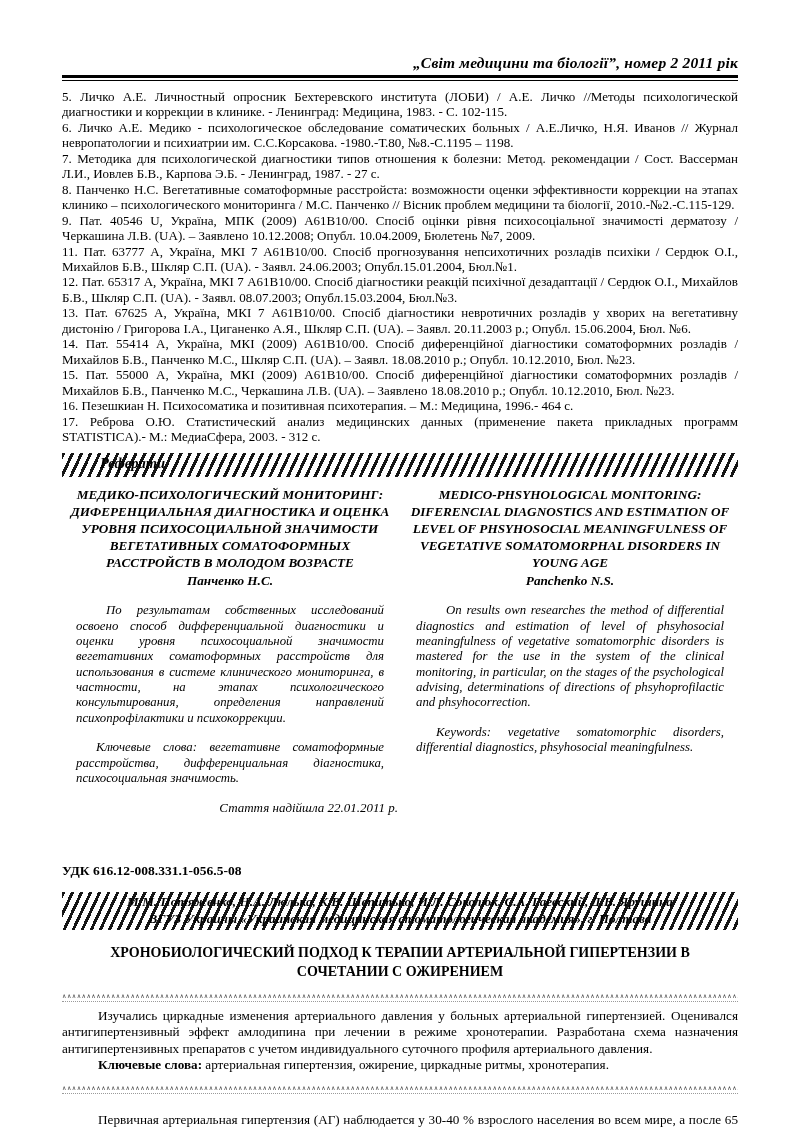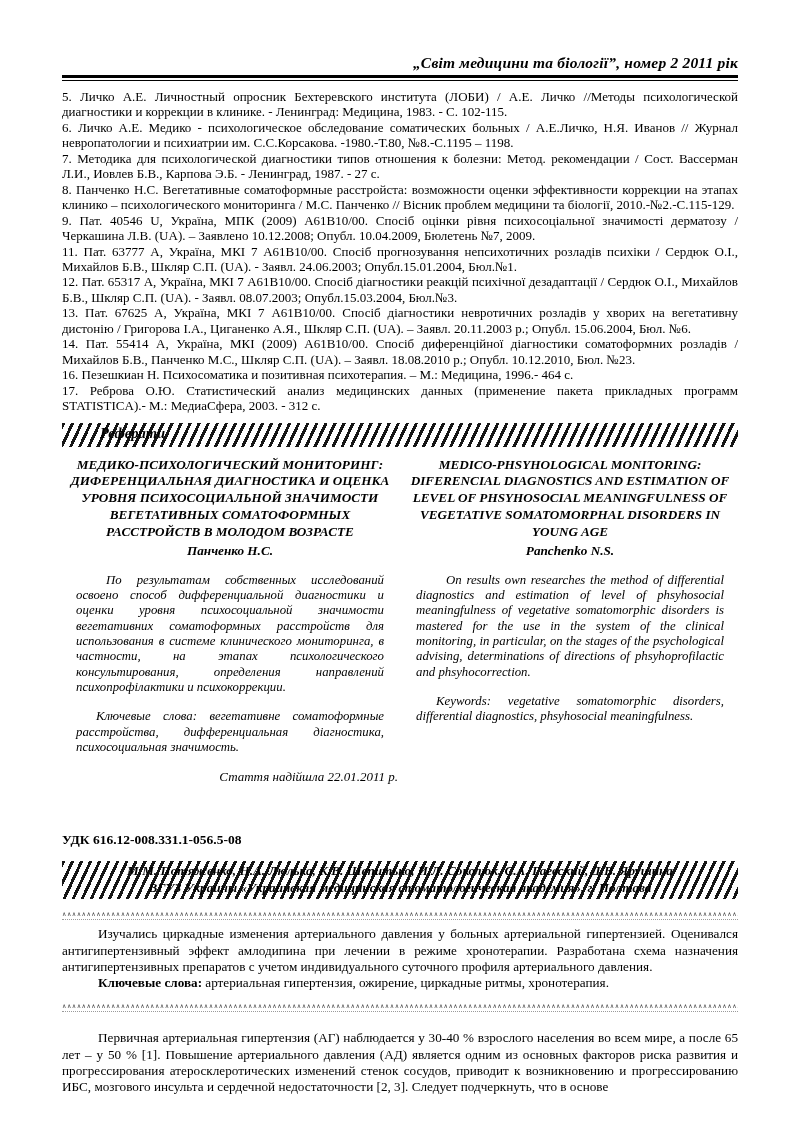--- a/index.html
+++ b/index.html
@@ -70,20 +70,21 @@
   <div class="refs">
     <p>5. Личко А.Е. Личностный опросник Бехтеревского института (ЛОБИ) / А.Е. Личко //Методы психологической диагностики и коррекции в клинике. - Ленинград: Медицина, 1983. - С. 102-115.</p>
     <p>6. Личко А.Е. Медико - психологическое обследование соматических больных / А.Е.Личко, Н.Я. Иванов // Журнал невропатологии и психиатрии им. С.С.Корсакова. -1980.-Т.80, №8.-С.1195 – 1198.</p>
     <p>7. Методика для психологической диагностики типов отношения к болезни: Метод. рекомендации / Сост. Вассерман Л.И., Иовлев Б.В., Карпова Э.Б. - Ленинград, 1987. - 27 с.</p>
     <p>8. Панченко Н.С. Вегетативные соматоформные расстройста: возможности оценки эффективности коррекции на этапах клинико – психологического  мониторинга / М.С. Панченко // Вісник проблем медицини та біології, 2010.-№2.-С.115-129.</p>
     <p>9. Пат. 40546 U, Україна, МПК (2009) А61В10/00. Спосіб оцінки рівня психосоціальної значимості дерматозу / Черкашина Л.В. (UA). – Заявлено 10.12.2008; Опубл. 10.04.2009, Бюлетень №7, 2009.</p>
     <p>11. Пат. 63777 А, Україна, МКІ 7 А61В10/00. Спосіб прогнозування непсихотичних розладів психіки / Сердюк О.І., Михайлов Б.В., Шкляр С.П. (UA). -  Заявл. 24.06.2003; Опубл.15.01.2004, Бюл.№1.</p>
     <p>12. Пат. 65317 А, Україна, МКІ 7 А61В10/00. Спосіб діагностики реакцій психічної дезадаптації / Сердюк О.І., Михайлов Б.В., Шкляр С.П. (UA). - Заявл. 08.07.2003; Опубл.15.03.2004, Бюл.№3.</p>
     <p>13. Пат. 67625 А, Україна, МКІ 7 А61В10/00. Спосіб діагностики невротичних розладів у хворих на вегетативну дистонію / Григорова І.А., Циганенко А.Я., Шкляр С.П. (UA). – Заявл. 20.11.2003 р.; Опубл. 15.06.2004, Бюл. №6.</p>
     <p>14. Пат. 55414 А, Україна, МКІ (2009) А61В10/00. Спосіб диференційної діагностики соматоформних розладів / Михайлов Б.В., Панченко М.С., Шкляр С.П. (UA). – Заявл. 18.08.2010 р.; Опубл. 10.12.2010, Бюл. №23.</p>
+    <p>15. Пат. 55000 А, Україна, МКІ (2009) А61В10/00. Спосіб диференційної діагностики соматоформних розладів / Михайлов Б.В., Панченко М.С., Черкашина Л.В. (UA). – Заявлено 18.08.2010 р.; Опубл. 10.12.2010, Бюл. №23.</p>
     <p>16. Пезешкиан Н. Психосоматика и позитивная психотерапия. – М.: Медицина, 1996.- 464 с.</p>
     <p>17. Реброва О.Ю. Статистический анализ медицинских данных (применение пакета прикладных программ STATISTICA).- М.: МедиаСфера, 2003. - 312 с.</p>
   </div>
 
   <div class="referaty-banner hatch">
     <span class="referaty-label">Реферати</span>
   </div>
 
   <div class="columns">
     <div class="col">
@@ -101,20 +102,21 @@
     </div>
   </div>
 
   <div class="udc">УДК 616.12-008.331.1-056.5-08</div>
 
   <div class="authors-banner hatch">
     <div class="banner-line l1">М.М. Потяженко, Н.А. Люлька, К.В. Шепитько, И.Л. Соколюк, С.А. Гаевский, Д.В. Ярушина</div>
     <div class="banner-line l2">ВГУЗ Украины «Украинская медицинская стоматологическая академия», г. Полтава</div>
   </div>
 
+  <div class="article-title">ХРОНОБИОЛОГИЧЕСКИЙ ПОДХОД К ТЕРАПИИ АРТЕРИАЛЬНОЙ ГИПЕРТЕНЗИИ В СОЧЕТАНИИ С ОЖИРЕНИЕМ</div>
 
   <div class="zigzag">∧∧∧∧∧∧∧∧∧∧∧∧∧∧∧∧∧∧∧∧∧∧∧∧∧∧∧∧∧∧∧∧∧∧∧∧∧∧∧∧∧∧∧∧∧∧∧∧∧∧∧∧∧∧∧∧∧∧∧∧∧∧∧∧∧∧∧∧∧∧∧∧∧∧∧∧∧∧∧∧∧∧∧∧∧∧∧∧∧∧∧∧∧∧∧∧∧∧∧∧∧∧∧∧∧∧∧∧∧∧∧∧∧∧∧∧∧∧∧∧∧∧∧∧∧∧∧∧∧∧∧∧∧∧∧∧∧∧∧∧∧∧∧∧∧∧∧∧∧∧∧∧∧∧∧∧∧∧∧∧∧∧∧∧∧∧∧∧∧∧∧∧∧∧∧∧∧∧∧∧∧∧∧∧∧∧∧∧∧∧∧∧∧∧∧∧∧∧∧∧∧∧∧∧∧∧∧∧∧∧∧∧∧∧∧∧∧∧∧∧∧∧∧∧∧∧∧∧∧∧∧∧∧∧∧∧∧∧∧∧∧∧∧∧∧∧∧∧∧∧∧∧∧∧∧∧∧∧∧∧∧∧∧∧∧∧∧∧∧∧∧∧∧∧∧∧∧∧∧∧∧∧∧∧∧∧∧∧∧∧∧∧∧∧∧∧∧∧∧∧∧∧∧∧∧∧∧∧∧∧∧∧∧∧∧∧∧∧∧∧</div>
 
   <p class="article-abstract">Изучались циркадные изменения артериального давления у больных артериальной гипертензией. Оценивался антигипертензивный эффект амлодипина при лечении в режиме хронотерапии. Разработана схема назначения антигипертензивных препаратов с учетом индивидуального суточного профиля артериального давления.</p>
   <p class="article-keywords"><span class="kw-label">Ключевые слова:</span><span> артериальная гипертензия, ожирение, циркадные ритмы, хронотерапия.</span></p>
 
   <div class="zigzag">∧∧∧∧∧∧∧∧∧∧∧∧∧∧∧∧∧∧∧∧∧∧∧∧∧∧∧∧∧∧∧∧∧∧∧∧∧∧∧∧∧∧∧∧∧∧∧∧∧∧∧∧∧∧∧∧∧∧∧∧∧∧∧∧∧∧∧∧∧∧∧∧∧∧∧∧∧∧∧∧∧∧∧∧∧∧∧∧∧∧∧∧∧∧∧∧∧∧∧∧∧∧∧∧∧∧∧∧∧∧∧∧∧∧∧∧∧∧∧∧∧∧∧∧∧∧∧∧∧∧∧∧∧∧∧∧∧∧∧∧∧∧∧∧∧∧∧∧∧∧∧∧∧∧∧∧∧∧∧∧∧∧∧∧∧∧∧∧∧∧∧∧∧∧∧∧∧∧∧∧∧∧∧∧∧∧∧∧∧∧∧∧∧∧∧∧∧∧∧∧∧∧∧∧∧∧∧∧∧∧∧∧∧∧∧∧∧∧∧∧∧∧∧∧∧∧∧∧∧∧∧∧∧∧∧∧∧∧∧∧∧∧∧∧∧∧∧∧∧∧∧∧∧∧∧∧∧∧∧∧∧∧∧∧∧∧∧∧∧∧∧∧∧∧∧∧∧∧∧∧∧∧∧∧∧∧∧∧∧∧∧∧∧∧∧∧∧∧∧∧∧∧∧∧∧∧∧∧∧∧∧∧∧∧∧∧∧∧∧∧</div>
 
   <p class="article-body">Первичная артериальная гипертензия (АГ) наблюдается у 30-40 % взрослого населения во всем мире, а после 65 лет – у 50 % [1]. Повышение артериального давления (АД) является одним из основных факторов риска развития и прогрессирования атеросклеротических изменений стенок сосудов, приводит к возникновению и прогрессированию ИБС, мозгового инсульта и сердечной недостаточности [2, 3]. Следует подчеркнуть, что в основе</p>
 

